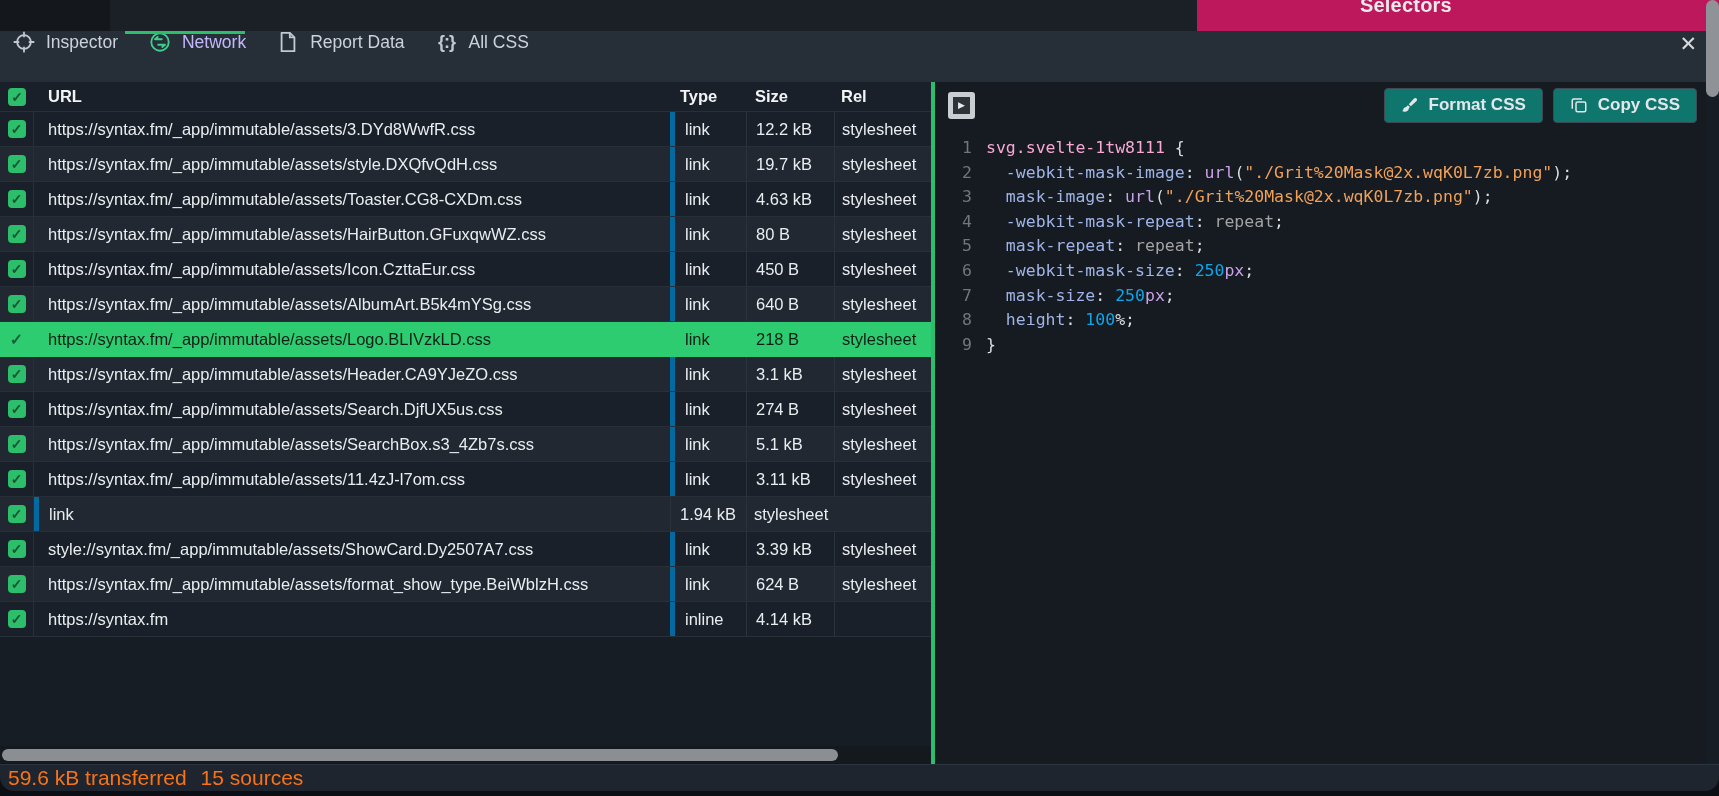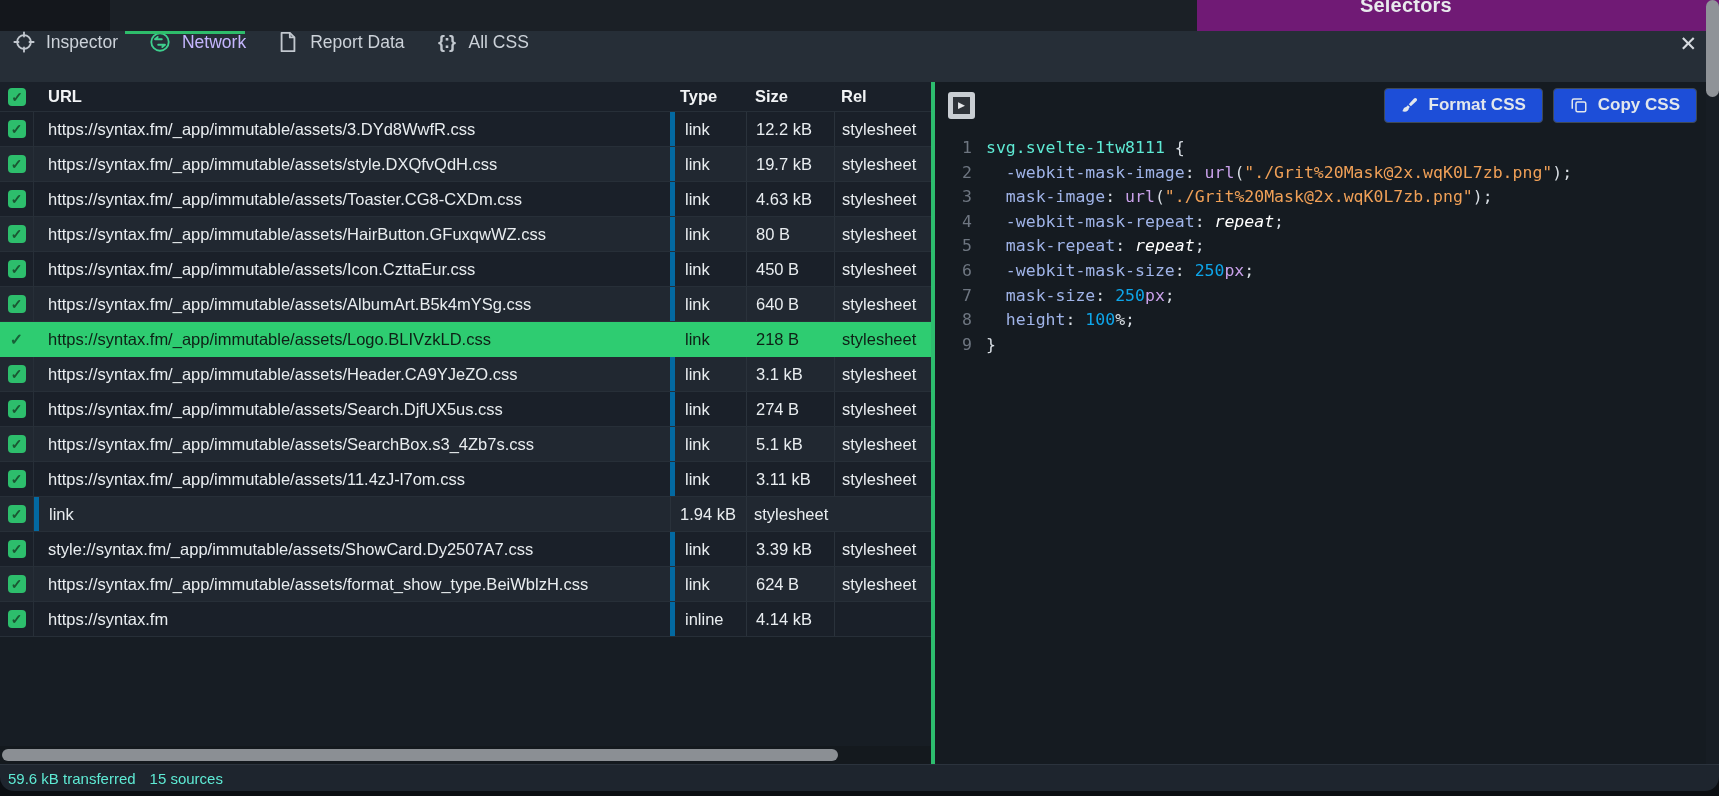--- a/index.html
+++ b/index.html
@@ -6,21 +6,21 @@
   html,body { background:#000; }
   .screen {
     position:relative; width:1719px; height:796px; overflow:hidden;
     font-family:"Liberation Sans", sans-serif; background:#151b21;
   }
   
   .top-strip { position:absolute; top:0; left:0; width:1719px; height:31px; }
   .seg { position:absolute; top:0; height:31px; }
   .seg.left  { left:0; width:110px; background:#14171c; }
   .seg.mid   { left:110px; width:1087px; background:#1b2026; }
-  .seg.right { left:1197px; width:522px; background:#701a75; overflow:hidden; }
+  .seg.right { left:1197px; width:522px; background:#be185d; overflow:hidden; }
   .selectors-heading {
     position:absolute; left:163px; top:-6px; color:#e8eaed;
     font-size:20px; font-weight:700; letter-spacing:.2px;
   }
   .v-thumb {
     position:absolute; right:0px; top:0; width:13px; height:97px;
     background:#8f9398; border-radius:7px; z-index:40;
   }
   
   .tab-indicator { position:absolute; left:125px; top:31px; width:120px; height:3px; background:#2ebd6b; z-index:5; }
@@ -77,46 +77,46 @@
   .toolbar { position:absolute; left:0; top:4px; width:100%; height:38px; display:flex; align-items:center; padding:0 9px 0 13px; gap:10px; }
   .expand-btn {
     width:27px; height:27px; background:#c9ced3; border-radius:3px;
     display:flex; align-items:center; justify-content:center; cursor:pointer;
   }
   .expand-inner {
     width:17px; height:17px; background:#2e3339; display:flex; align-items:center; justify-content:center;
     color:#e8eaec; font-size:9px;
   }
   .code-btn {
-    height:35px; padding:0 16px; background:#1d4ed8; border:1px solid #3f4a55; border-radius:4px;
+    height:35px; padding:0 16px; background:#0f766e; border:1px solid #3f4a55; border-radius:4px;
     display:flex; align-items:center; gap:10px; color:#e2e7ec; font-size:17px; font-weight:600; cursor:pointer;
   }
   .code-btn:first-of-type { margin-left:auto; }
   .code {
     position:absolute; left:0; top:54px; right:0; bottom:0;
     font-family:"DejaVu Sans Mono", monospace; font-size:16.5px; line-height:24.6px;
   }
   .code-line { display:flex; white-space:pre; }
   .ln { width:37px; text-align:right; color:#6e7681; margin-right:14px; flex:none; user-select:none; }
-  .tk-sel  { color:#5eead4; }
+  .tk-sel  { color:#f9a8d4; }
   .tk-pun  { color:#d8dee4; }
   .tk-prop { color:#a0b4e8; }
   .tk-fn   { color:#c9a1ea; }
   .tk-str  { color:#f0a057; }
-  .tk-val  { color:#ffffff;font-style:italic; }
+  .tk-val  { color:#a3a3a3; }
   .tk-num  { color:#0ea5e9; }
   .tk-unit { color:#c9a1ea; }
   
   .status-wrap { position:absolute; left:0; top:764px; width:1719px; height:32px; background:#0b0e12; }
   .statusbar {
     position:absolute; left:0; top:0; width:1719px; height:27px; background:#1e252e;
     border-top:1px solid #2b333d; border-radius:0 0 14px 14px;
     display:flex; align-items:center; padding-left:8px; gap:14px;
   }
-  .statusbar span { font-size:15px; color:#5eead4; }
+  .statusbar span { font-size:21px; color:#f97316; }
   svg { display:block; }
 </style>
 </head>
 <body>
 
 <div class="screen">
 
   <div class="top-strip">
     <div class="seg left"></div>
     <div class="seg mid"></div>

